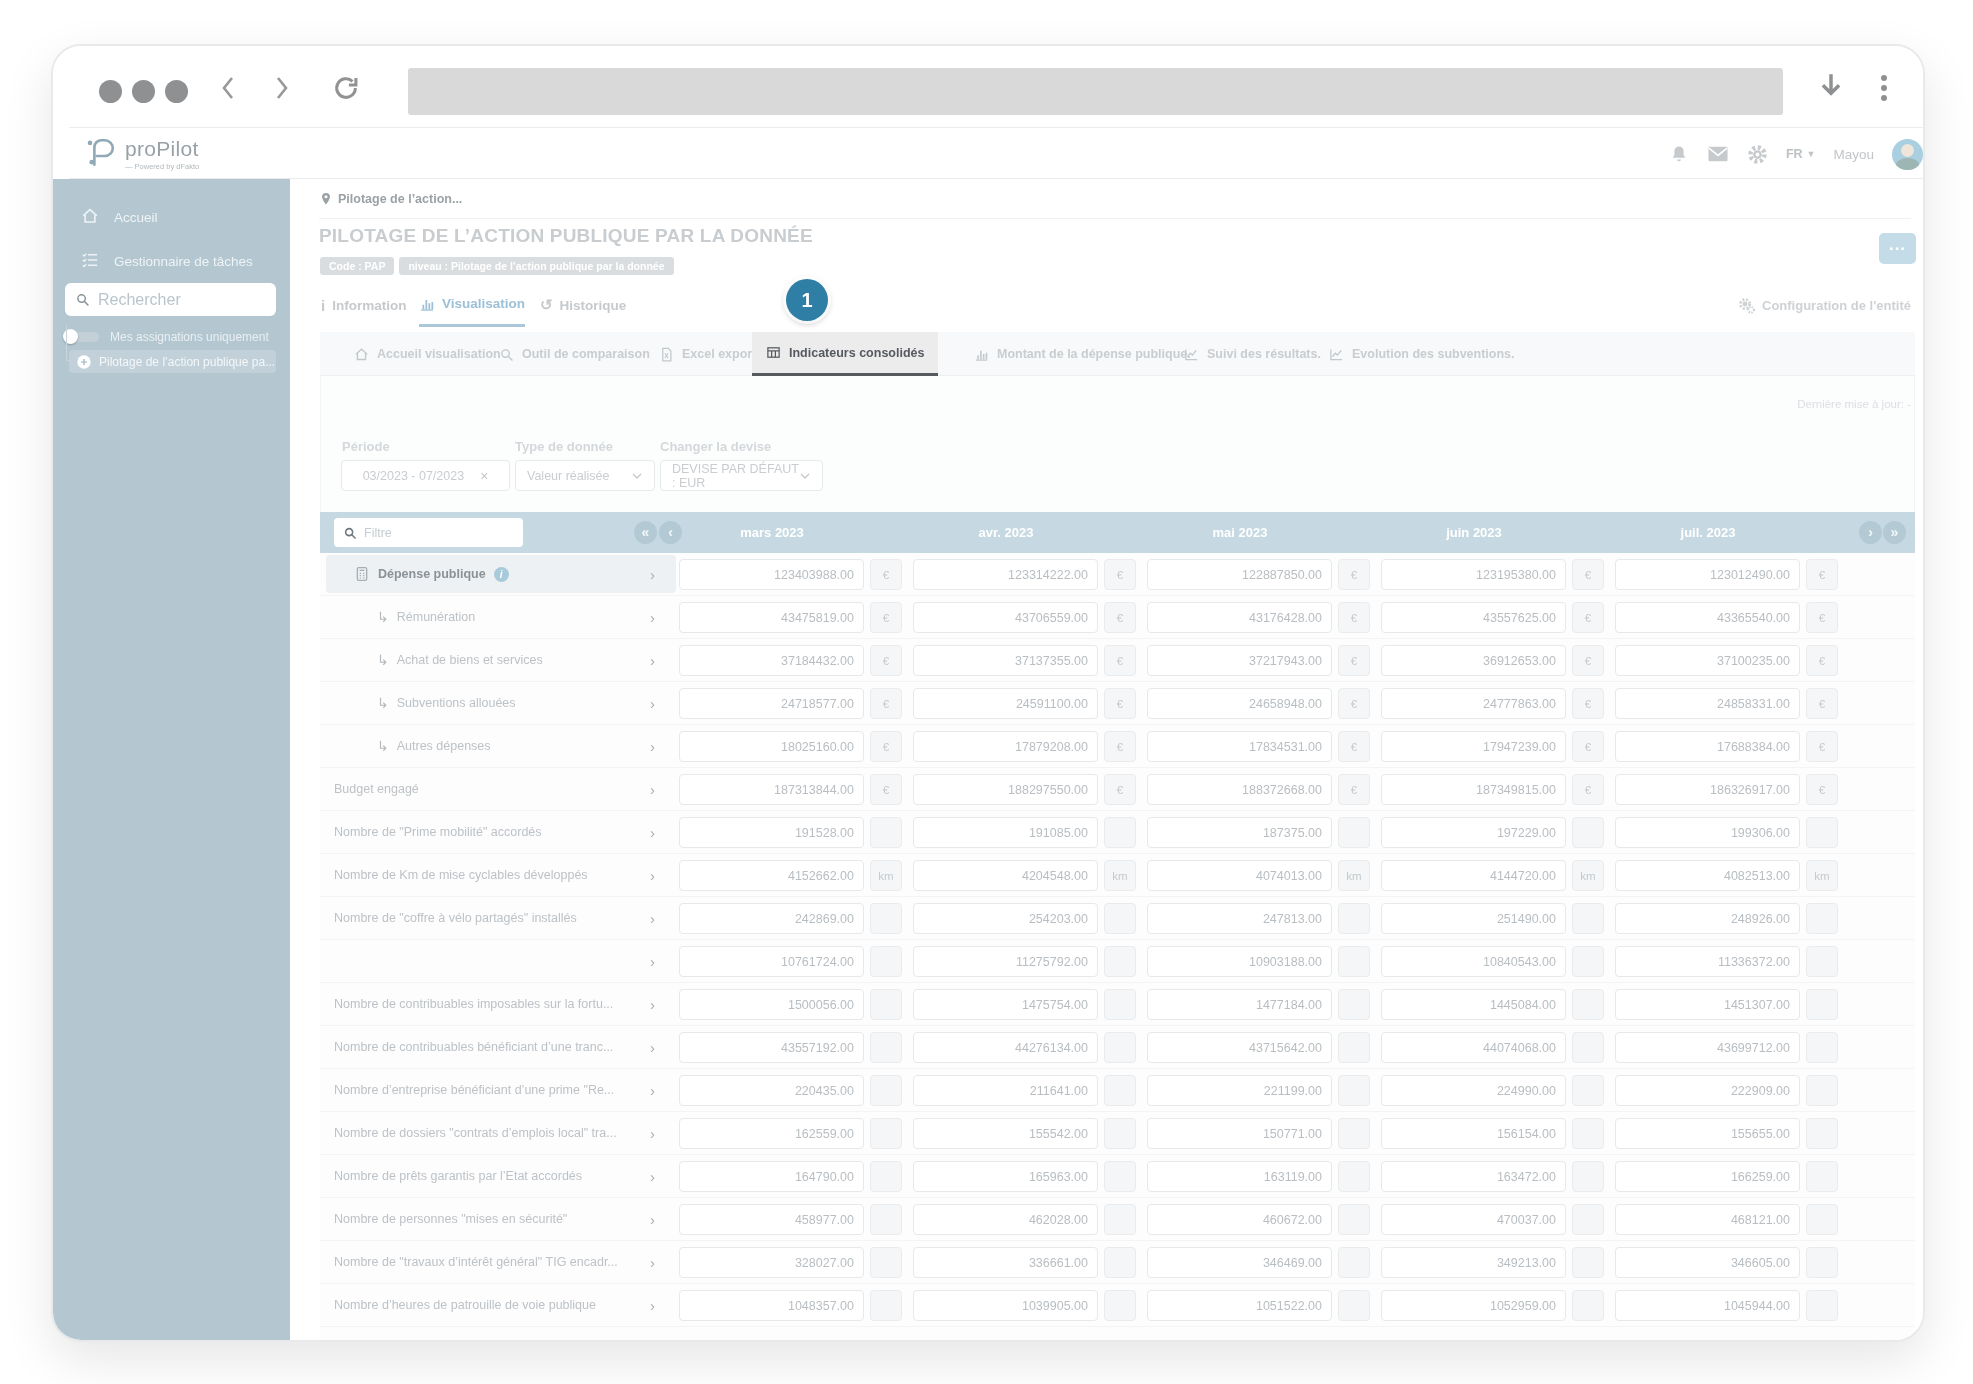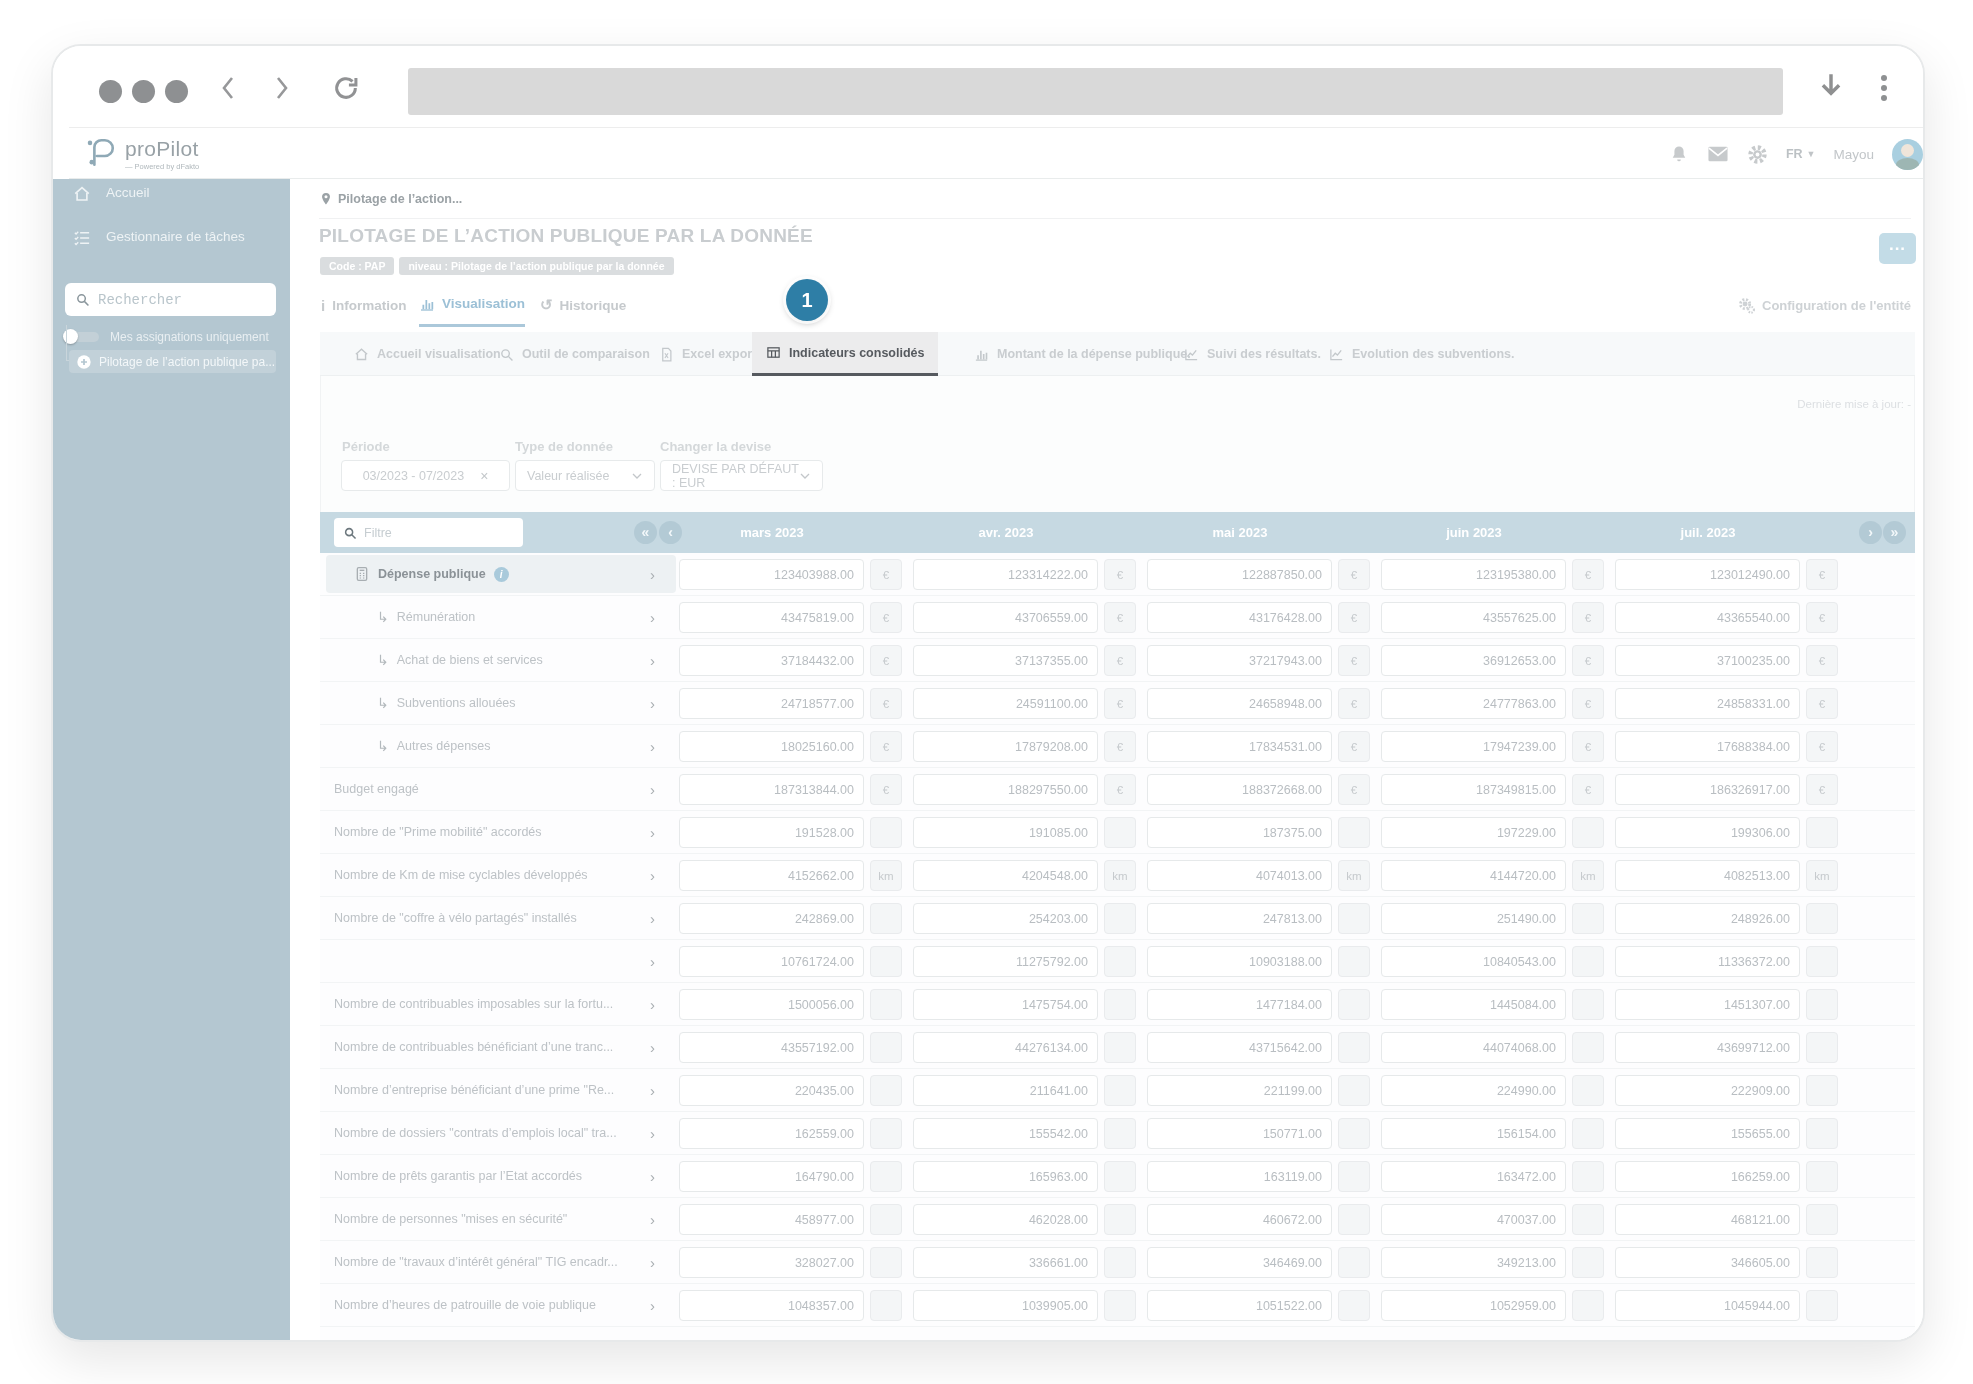--- a/index.html
+++ b/index.html
@@ -21,23 +21,23 @@
 #logo-text{font-size:21px;color:#98a1a6;letter-spacing:.3px}
 #logo-sub{font-size:7.5px;color:#b0b8bc;margin-top:1px}
 #appbar-right{position:absolute;right:16px;top:0;height:52px;display:flex;align-items:center;gap:18px}
 #lang{display:flex;align-items:center;gap:4px;font-size:12.5px;color:#bcc1c4;font-weight:bold}
 #username{font-size:13.5px;color:#c2c6c9}
 #avatar{width:31px;height:31px;border-radius:50%;background:#a9cfe0;position:relative;overflow:hidden}
 #avatar:before{content:"";position:absolute;left:9px;top:5px;width:13px;height:13px;border-radius:50%;background:#efe5da}
 #avatar:after{content:"";position:absolute;left:4px;top:19px;width:23px;height:14px;border-radius:50% 50% 0 0;background:#9db6b3}
 
 #sidebar{position:absolute;left:0;top:133px;width:237px;bottom:0;background:#b4c7d1}
-.side-item{position:absolute;left:4px;width:100%;height:40px;display:flex;align-items:flex-start;gap:15px;padding-left:16px;color:#eef3f5;font-size:13.5px}
+.side-item{position:absolute;left:12px;width:100%;height:40px;display:flex;align-items:flex-end;gap:15px;padding-left:16px;color:#eef3f5;font-size:13.5px}
 #side-search{position:absolute;left:12px;top:104px;width:211px;height:33px;background:#fff;border-radius:6px;display:flex;align-items:center;padding:0 10px;gap:8px}
-#side-search input{border:0;outline:0;flex:1;font-size:14px;color:#7d8a91;background:transparent;font-family:Liberation Mono, monospace}
+#side-search input{border:0;outline:0;flex:1;font-size:16px;color:#7d8a91;background:transparent;font-family:Liberation Sans, sans-serif}
 #side-search input::placeholder{color:#b9c5cb}
 #side-toggle{position:absolute;left:10px;top:150px;display:flex;align-items:center;gap:9px;color:#e9eff2;font-size:12px}
 .switch{width:38px;height:15px;position:relative}
 .switch .track{position:absolute;left:9px;top:3px;width:27px;height:10px;border-radius:5px;background:#c3d0d7}
 .switch .knob{position:absolute;left:0;top:0;width:15px;height:15px;border-radius:50%;background:#fff;box-shadow:0 1px 2px rgba(0,0,0,.25)}
 #tree-line{position:absolute;left:13px;top:146px;width:8px;height:36px;border-left:1px solid #c9d5db;border-bottom:1px solid #c9d5db}
 #side-tree{position:absolute;left:16px;top:171px;width:207px;height:23px;background:#c2d1d9;border-radius:4px;display:flex;align-items:center;gap:7px;padding:0 7px;color:#f3f7f9;font-size:12px;white-space:nowrap;overflow:hidden}
 
 #main{position:absolute;left:237px;top:133px;right:0;bottom:0;background:#fff}
 #card{position:absolute;left:30px;top:197px;width:1595px;bottom:0;background:#fcfdfd;border-left:1px solid #f1f3f4;border-right:1px solid #f1f3f4}

